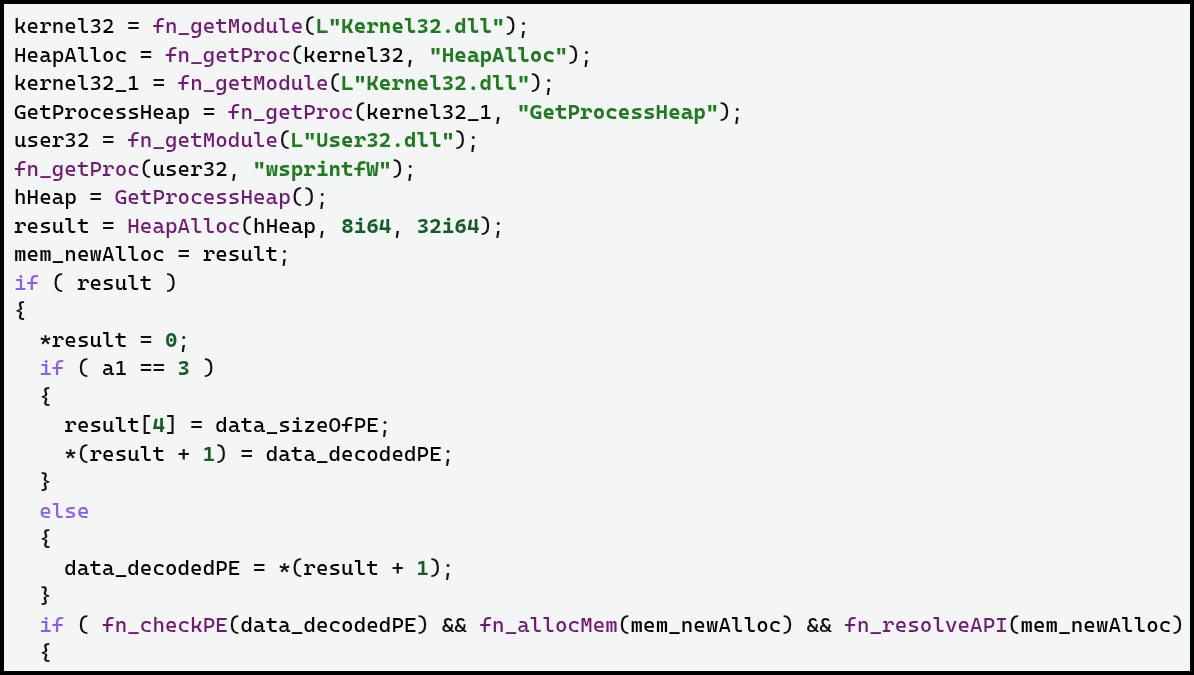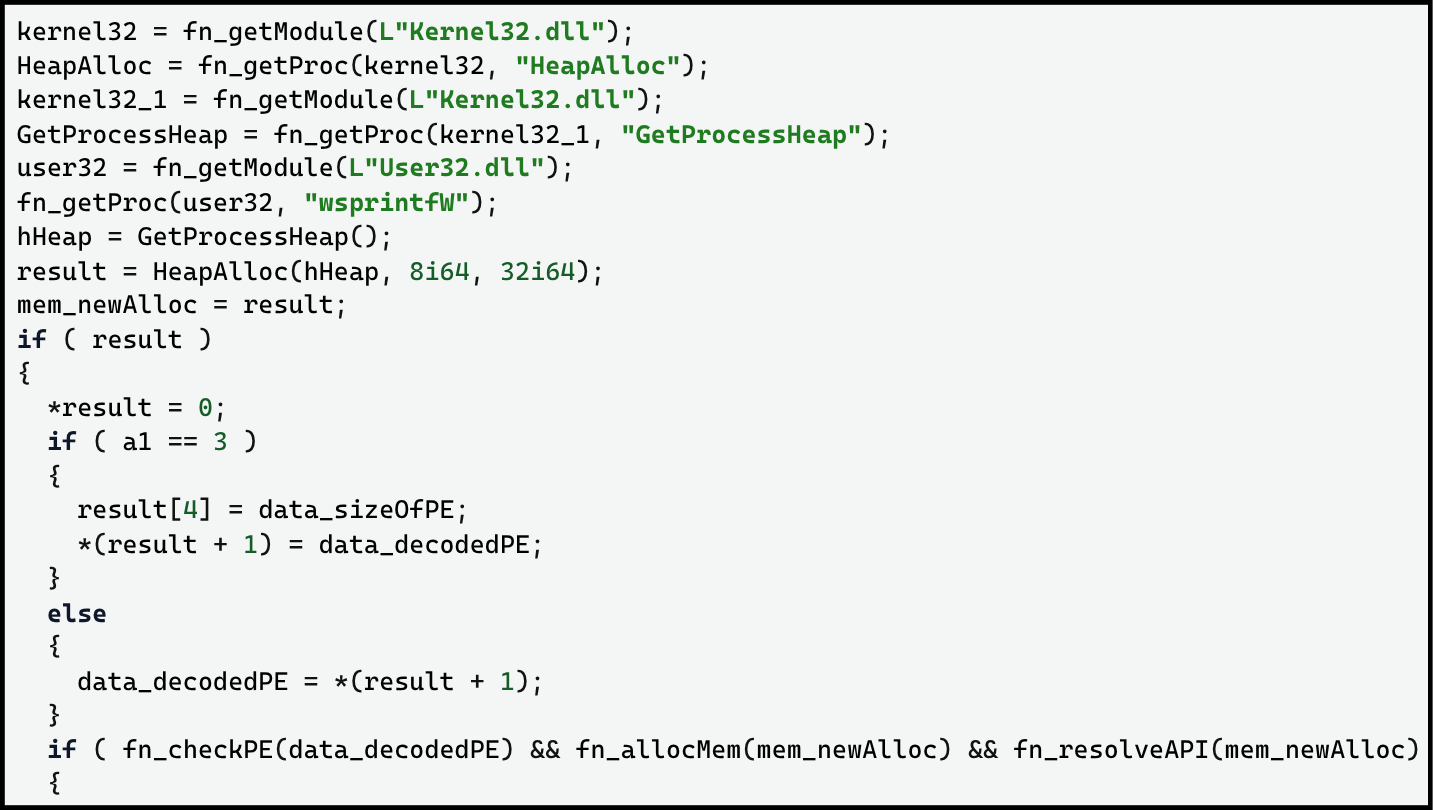--- a/index.html
+++ b/index.html
@@ -21,27 +21,27 @@
   pre.code {
     margin: 0;
     font-family: Consolas, "Cascadia Mono", "DejaVu Sans Mono", monospace;
     font-size: 21.3px;
     line-height: 28.5px;
     white-space: pre;
     letter-spacing: 0.1px;
   }
   .tok { display: inline; }
   .c-var      { color: #000000; }  
-  .c-func     { color: #000000; }  
-  .c-kw       { color: #0f172a; font-weight: 700; }  
+  .c-func     { color: #701a75; }  
+  .c-kw       { color: #8b5cf6; font-weight: 400; }  
   .c-punct    { color: #111; }
   .c-op       { color: #111; }
   .c-str      { color: #1f7b1f; font-weight: 800; }  
   .c-strpref  { color: #1f7b1f; font-weight: 800; }
-  .c-num      { color: #155d28; font-weight: 400; margin-top: 20px; }
+  .c-num      { color: #155d28; font-weight: 700; margin-top: 20px; }
 </style>
 </head>
 <body>
 
 <div class="frame">
   <pre class="code" id="code-block"><span><span class="tok c-var">kernel32</span><span class="tok c-op"> = </span><span class="tok c-func">fn_getModule</span><span class="tok c-punct">(</span><span class="tok c-strpref">L</span><span class="tok c-str">"Kernel32.dll"</span><span class="tok c-punct">);</span></span>
 <span><span class="tok c-var">HeapAlloc</span><span class="tok c-op"> = </span><span class="tok c-func">fn_getProc</span><span class="tok c-punct">(</span><span class="tok c-var">kernel32</span><span class="tok c-punct">, </span><span class="tok c-str">"HeapAlloc"</span><span class="tok c-punct">);</span></span>
 <span><span class="tok c-var">kernel32_1</span><span class="tok c-op"> = </span><span class="tok c-func">fn_getModule</span><span class="tok c-punct">(</span><span class="tok c-strpref">L</span><span class="tok c-str">"Kernel32.dll"</span><span class="tok c-punct">);</span></span>
 <span><span class="tok c-var">GetProcessHeap</span><span class="tok c-op"> = </span><span class="tok c-func">fn_getProc</span><span class="tok c-punct">(</span><span class="tok c-var">kernel32_1</span><span class="tok c-punct">, </span><span class="tok c-str">"GetProcessHeap"</span><span class="tok c-punct">);</span></span>
 <span><span class="tok c-var">user32</span><span class="tok c-op"> = </span><span class="tok c-func">fn_getModule</span><span class="tok c-punct">(</span><span class="tok c-strpref">L</span><span class="tok c-str">"User32.dll"</span><span class="tok c-punct">);</span></span>

